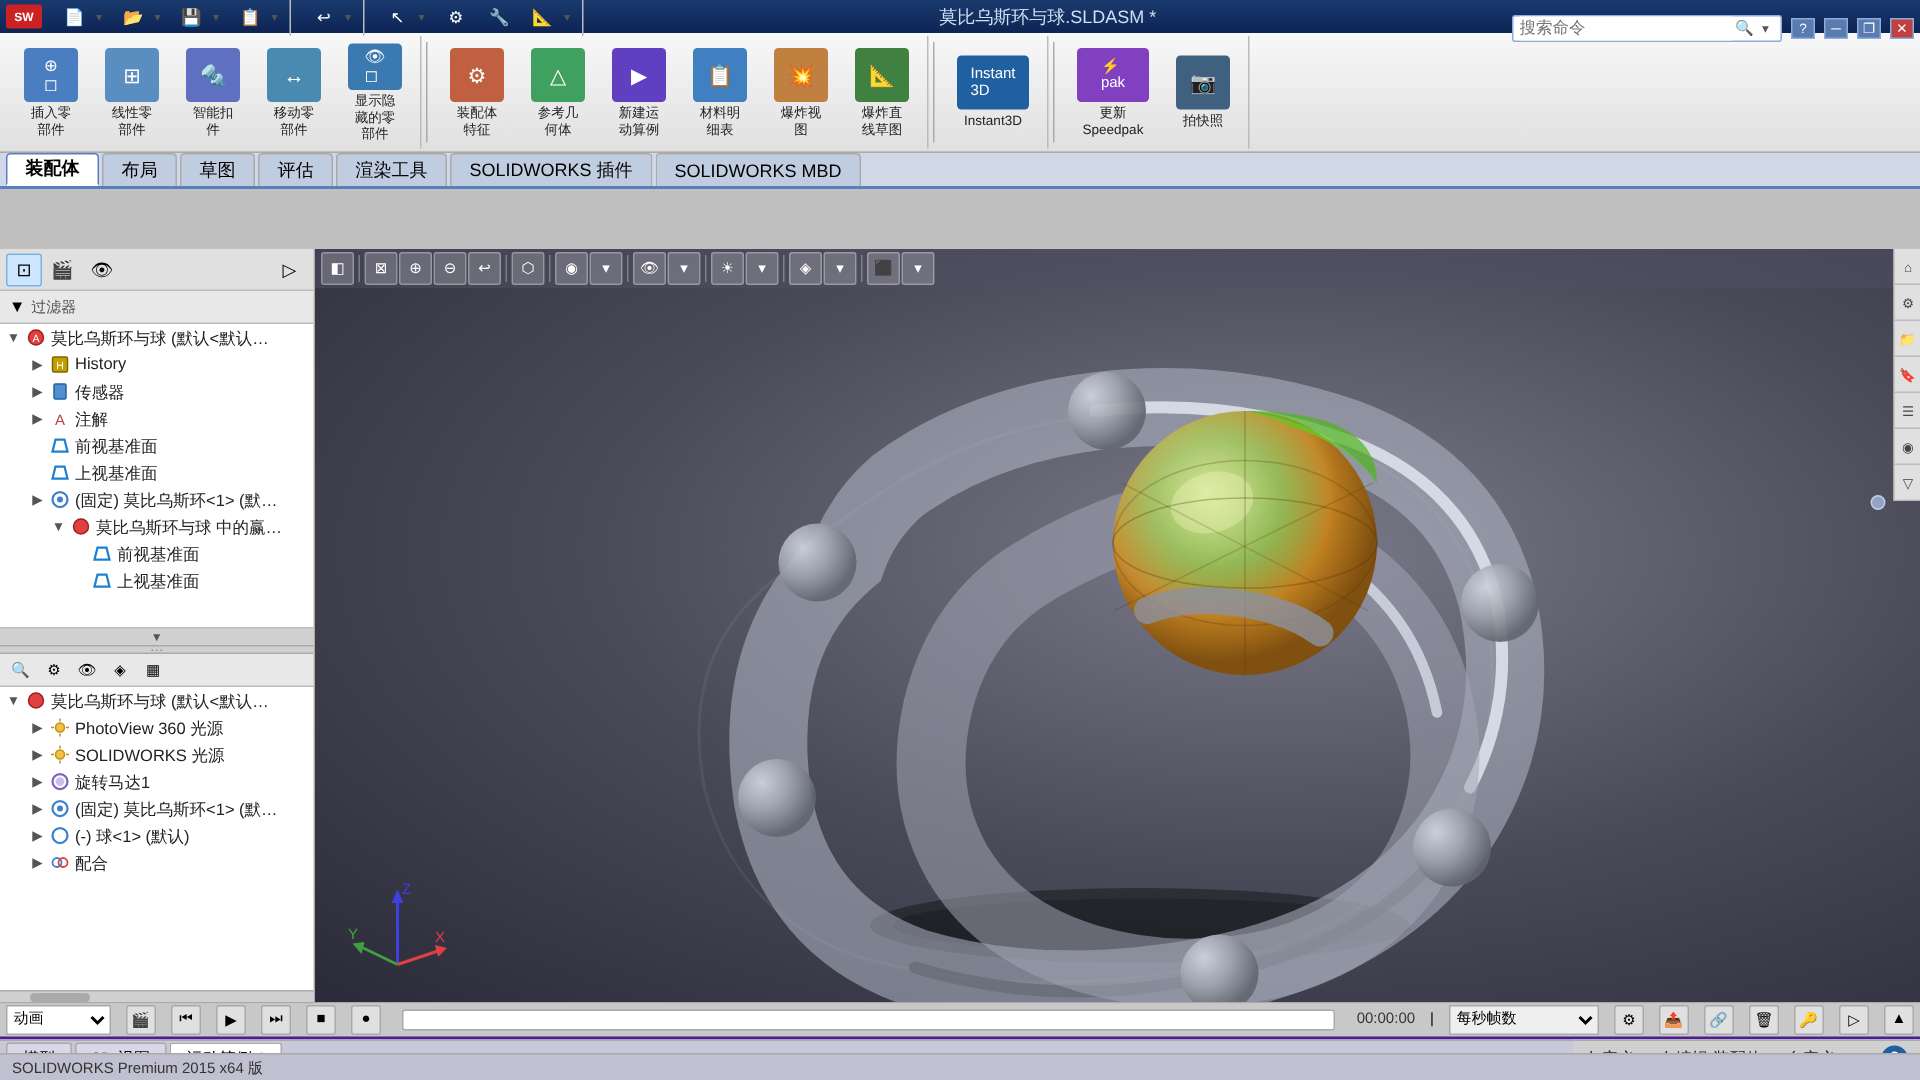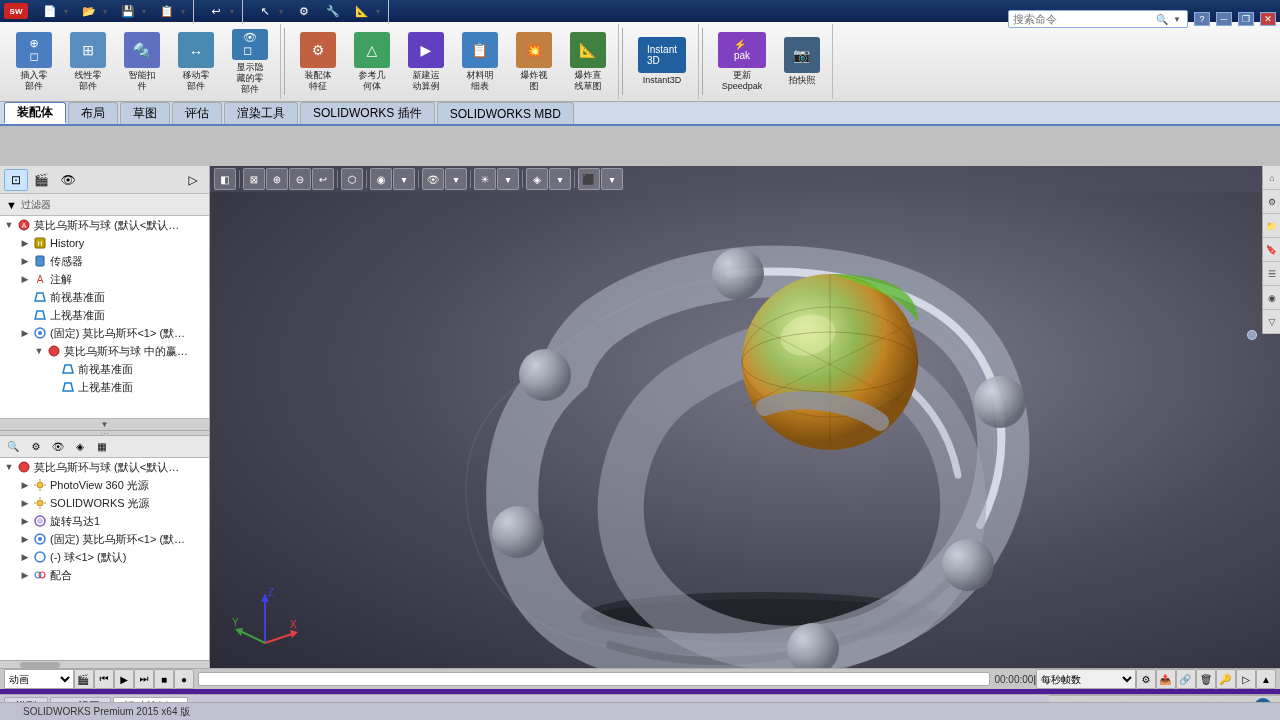--- a/index.html
+++ b/index.html
@@ -80,21 +80,21 @@
 
     
     #coord-axis { position: absolute; bottom: 20px; left: 20px; width: 60px; height: 60px; }
 
     
     #right-icons { position: absolute; top: 0; right: 0; width: 18px; display: flex; flex-direction: column; background: #e0e0e0; border-left: 1px solid #aaa; }
     .right-icon-btn { width: 18px; height: 24px; background: transparent; border-bottom: 1px solid #bbb; display: flex; align-items: center; justify-content: center; cursor: pointer; font-size: 9px; color: #444; }
 
     
     #bottom-area { position: absolute; bottom: 0; left: 0; right: 0; height: 52px; background: #d8d8d8; border-top: 1px solid #aaa; display: flex; flex-direction: column; }
-    #animation-bar { height: 28px; background: #c8c8c8; border-bottom: 5px solid #4c1d95; display: flex; align-items: center; padding: 0 4px; gap: 0; }
+    #animation-bar { height: 28px; background: #c8c8c8; border-bottom: 2px solid #4c1d95; display: flex; align-items: center; padding: 0 4px; gap: 10px; }
     .anim-select { height: 20px; width: 70px; font-size: 10px; border: 1px solid #aaa; background: #fff; }
     .anim-btn { height: 20px; min-width: 20px; background: #e0e0e0; border: 1px solid #aaa; border-radius: 2px; display: flex; align-items: center; justify-content: center; cursor: pointer; font-size: 10px; }
     .anim-progress { flex: 1; height: 14px; background: #fff; border: 1px solid #aaa; border-radius: 2px; margin: 0 4px; position: relative; }
     .anim-progress-fill { width: 0; height: 100%; background: #5a8ab0; }
     #status-bar { height: 24px; background: #d0d0d0; display: flex; align-items: center; padding: 0 8px; gap: 16px; font-size: 11px; color: #222; border-top: 1px solid #aaa; }
     #tab-row { height: 22px; background: #c8c8d8; display: flex; align-items: center; padding: 0 4px; gap: 2px; }
     .bottom-tab { height: 20px; padding: 0 10px; font-size: 11px; border: 1px solid #aaa; background: #d8d8e8; cursor: pointer; border-radius: 2px 2px 0 0; display: flex; align-items: center; }
     .bottom-tab.active { background: #fff; border-bottom: 1px solid #fff; }
 
     
@@ -146,20 +146,21 @@
       </div>
       <div class="tb-btn">
         <div class="icon">🔧</div>
       </div>
       <div class="tb-btn">
         <div class="icon">📐</div>
         <div class="tb-arrow">▾</div>
       </div>
     </div>
   </div>
+  <div id="titlebar-title">莫比乌斯环与球.SLDASM *</div>
   <div style="display:flex;align-items:center;gap:6px;margin-top:16px;">
     <div id="search-box">
       <input id="search-input" type="text" style="flex: 1 1 0%; height: 16px; border: none; outline: none; font-size: 11px;" placeholder="搜索命令">
       <div id="search-icon-btn">🔍</div>
       <div style="width:12px;height:18px;display:flex;align-items:center;justify-content:center;font-size:9px;color:#555;cursor:pointer;">▾</div>
     </div>
     <div class="titlebar-btn">?</div>
     <div class="titlebar-btn">─</div>
     <div class="titlebar-btn">❐</div>
     <div class="titlebar-btn close">✕</div>
@@ -673,15 +674,15 @@
       <span>在编辑 装配体</span>
       <span style="cursor:pointer;">自定义 ▼</span>
       <div style="width:18px;height:18px;background:#2060a0;border-radius:50%;display:flex;align-items:center;justify-content:center;color:#fff;font-size:10px;cursor:pointer;">?</div>
     </div>
   </div>
 
   <div style="height:4px;background:#b8b8c8;">
   </div>
 </div>
 
-<div style="position:absolute;bottom:0;left:0;right:0;height:18px;background:#c0c0d0;border-top:1px solid #aaa;display:flex;align-items:center;padding:0 23px;font-size:10px;color:#333;">
+<div style="position:absolute;bottom:0;left:0;right:0;height:18px;background:#c0c0d0;border-top:1px solid #aaa;display:flex;align-items:center;padding:0 8px;font-size:10px;color:#333;">
   <span>SOLIDWORKS Premium 2015 x64 版</span>
 </div>
 
 </body></html>

